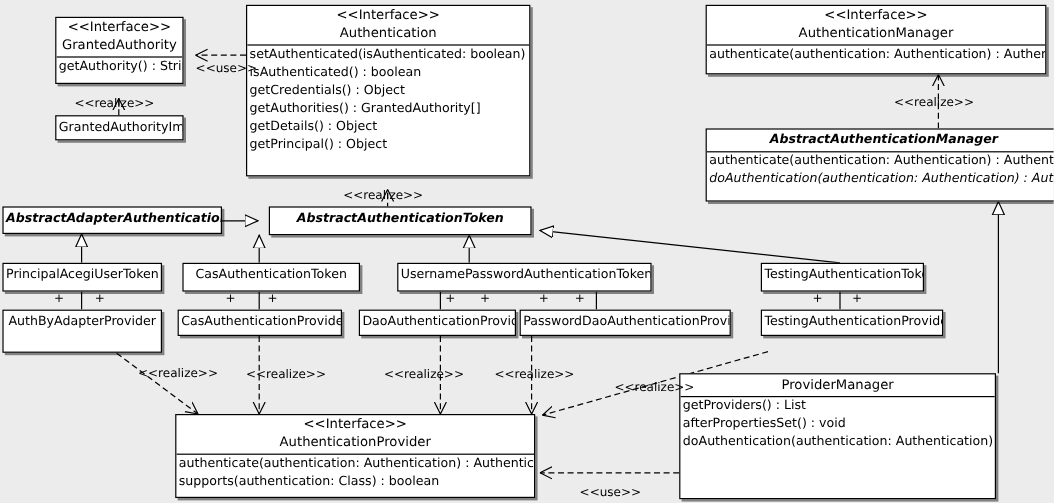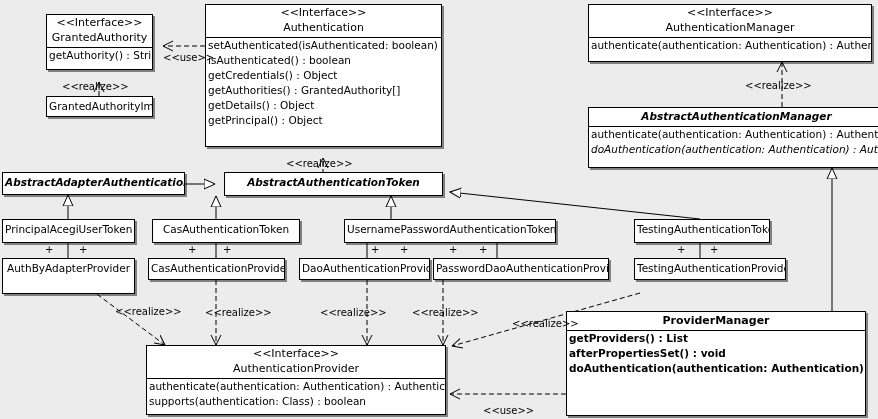--- a/index.html
+++ b/index.html
@@ -175,21 +175,21 @@
   </div>
 
   <div class="cls" style="left:2px;top:219px;width:133px;height:24px;">
     <div class="simple">PrincipalAcegiUserToken</div>
   </div>
 
   <div class="cls" style="left:152px;top:219px;width:148px;height:24px;">
     <div class="simple">CasAuthenticationToken</div>
   </div>
 
-  <div class="cls" style="left:344px;top:219px;width:212px;height:24px;">
+  <div class="cls" style="left:331px;top:219px;width:212px;height:24px;">
     <div class="simple">UsernamePasswordAuthenticationToken</div>
   </div>
 
   <div class="cls" style="left:634px;top:219px;width:136px;height:24px;">
     <div class="simple">TestingAuthenticationToken</div>
   </div>
 
   <div class="cls" style="left:2px;top:258px;width:133px;height:36px;">
     <div class="simple">AuthByAdapterProvider</div>
   </div>
@@ -215,21 +215,21 @@
       <span class="stereo">&lt;&lt;Interface&gt;&gt;</span>
       <span class="nm">AuthenticationProvider</span>
     </div>
     <div class="sep"></div>
     <div class="ops">
       <div class="op">authenticate(authentication: Authentication) : Authentication</div>
       <div class="op">supports(authentication: Class) : boolean</div>
     </div>
   </div>
 
-  <div class="cls" style="left:566px;top:311px;width:300px;height:105px;font-weight:bold;">
+  <div class="cls" style="left:566px;top:311px;width:264px;height:105px;">
     <div class="hdr">
       <span class="nm">ProviderManager</span>
     </div>
     <div class="sep"></div>
     <div class="ops">
       <div class="op">getProviders() : List</div>
       <div class="op">afterPropertiesSet() : void</div>
       <div class="op">doAuthentication(authentication: Authentication) : Authentication</div>
     </div>
   </div>

